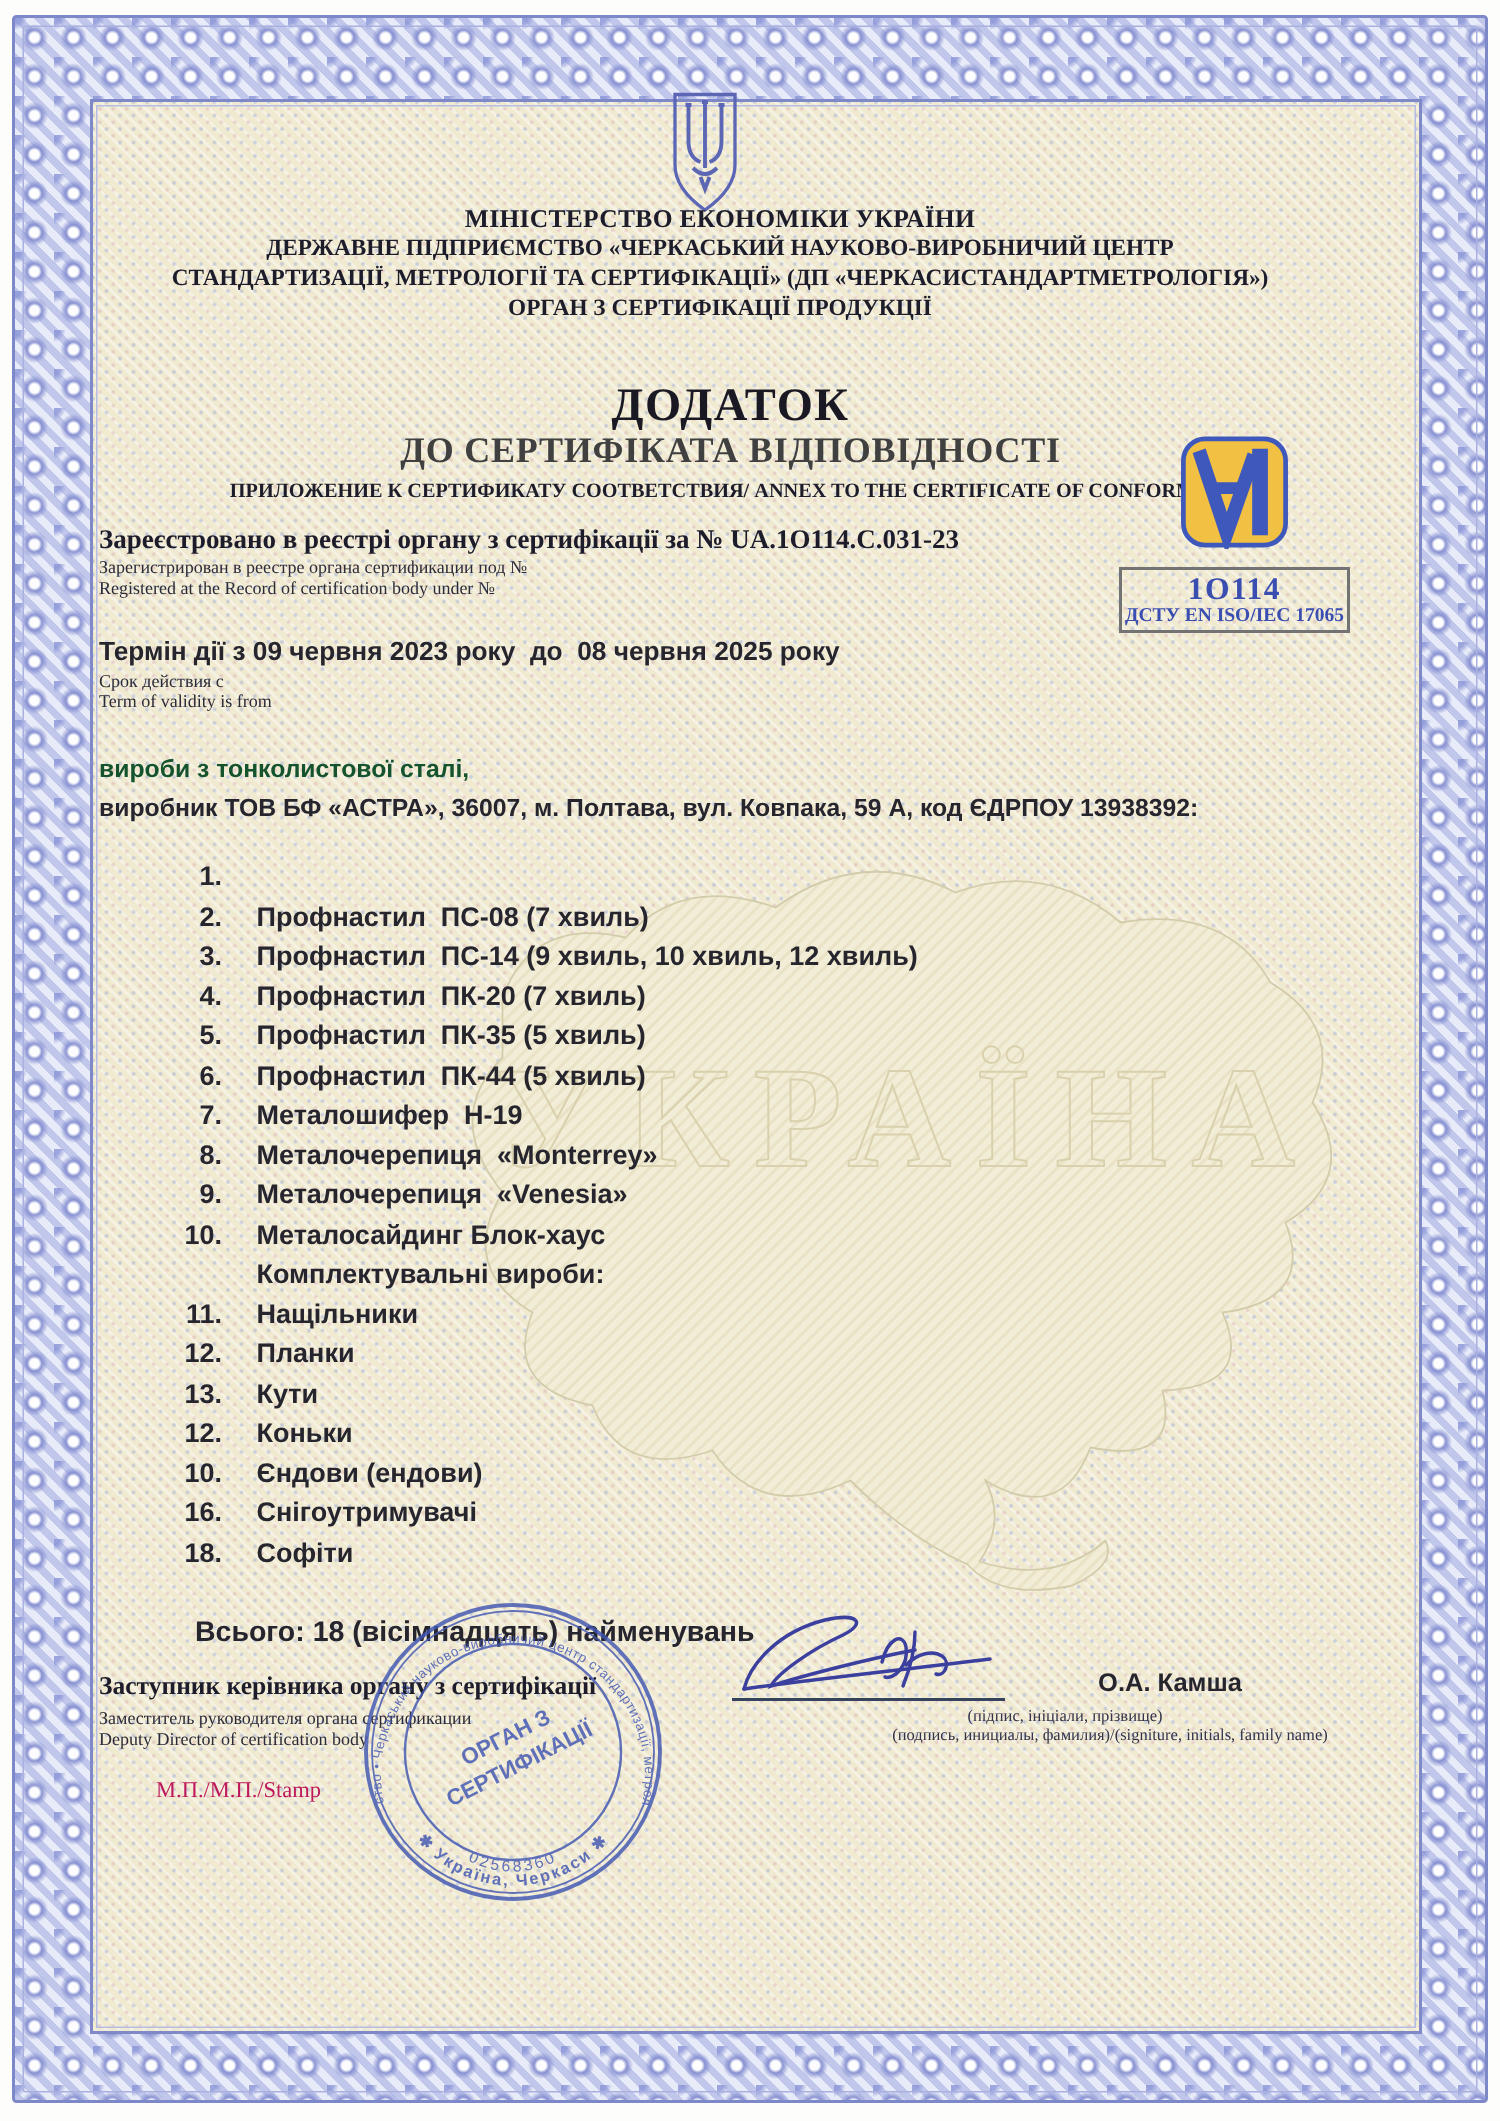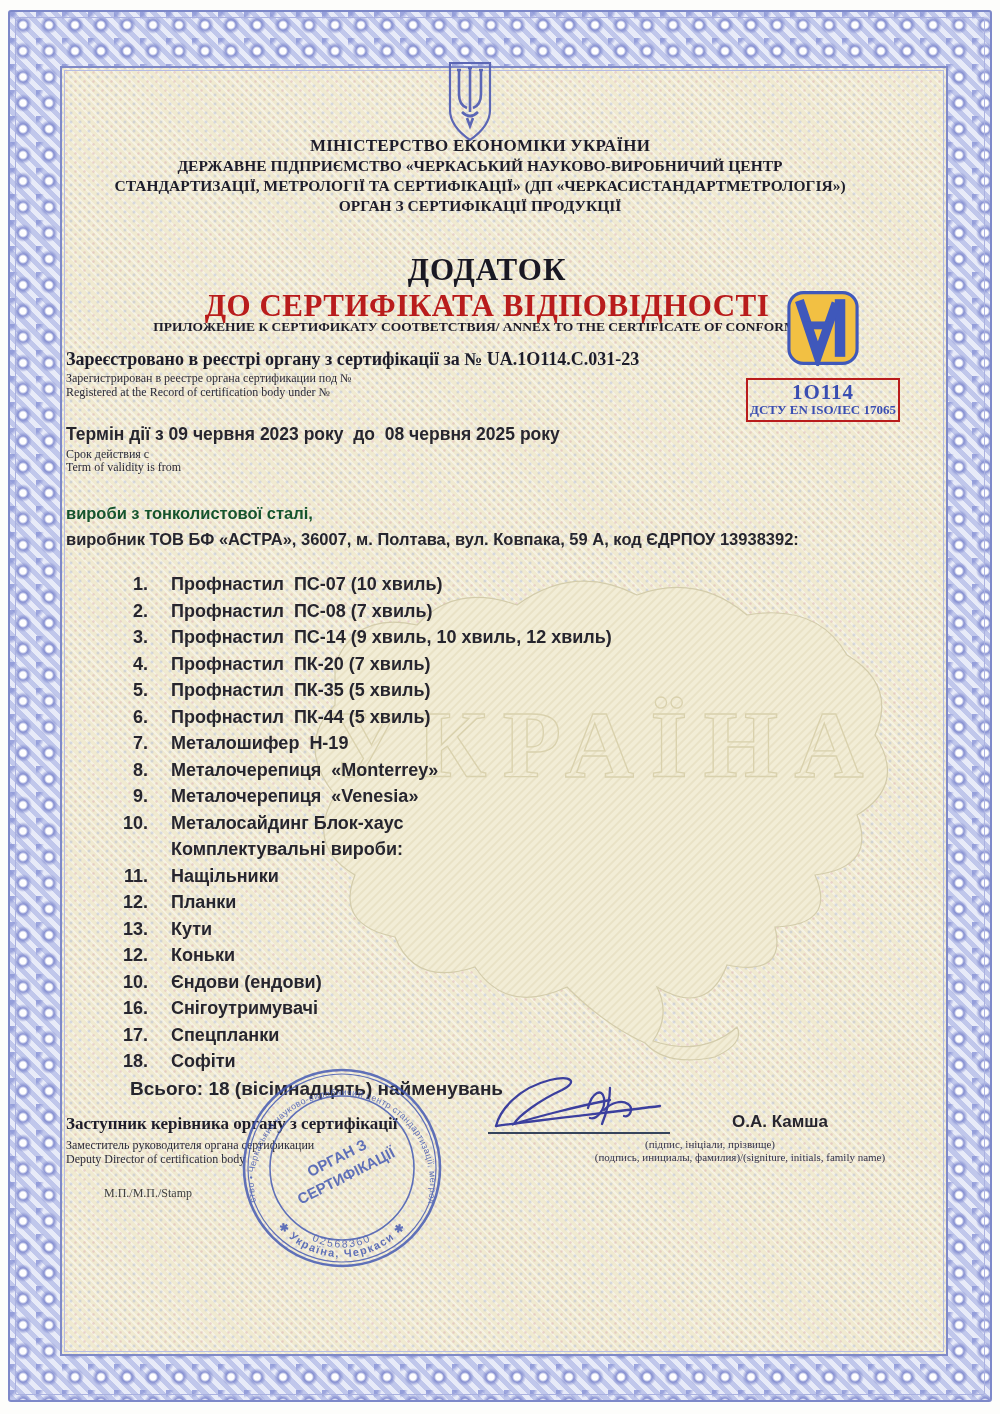--- a/index.html
+++ b/index.html
@@ -37,50 +37,50 @@
   .pre{white-space:pre-wrap;}
 
   .hdr-l1{left:0;right:40px;top:136px;font-size:17px;color:#1d1c2a;letter-spacing:.2px;}
   .hdr-l2{left:0;right:40px;top:157px;font-size:15.5px;color:#1d1c2a;}
   .hdr-l3{left:0;right:40px;top:177px;font-size:15.5px;color:#1d1c2a;}
   .hdr-l4{left:0;right:40px;top:197px;font-size:15.5px;color:#1d1c2a;}
 
   .emblem{left:446px;top:60px;width:48px;height:84px;}
 
   .t1{left:0;right:26px;top:252px;font-size:31px;color:#191823;letter-spacing:1px;}
-  .t2{left:0;right:26px;top:288px;font-size:31px;color:#b91c1c;letter-spacing:.5px;}
+  .t2{left:0;right:26px;top:288px;font-size:24px;color:#404040;letter-spacing:.5px;}
   .t3{left:0;right:26px;top:319px;font-size:13.5px;color:#1d1c2a;}
 
   .reg1{left:66px;top:349px;font-size:18px;color:#1d1c2a;}
   .reg2{left:66px;top:372px;}
   .reg3{left:66px;top:386px;}
 
   .mark-tile{left:785px;top:290px;width:76px;height:76px;}
-  .mark-box{left:746px;top:378px;width:150px;height:40px;border:2px solid #b91c1c;
+  .mark-box{left:746px;top:378px;width:150px;height:40px;border:2px solid #737373;
             color:#3a4eb2;text-align:center;}
   .mark-code{font-size:21px;line-height:22px;letter-spacing:1px;margin-top:1px;}
   .mark-std{font-size:13px;line-height:14px;}
 
   .val1{left:66px;top:424px;font-size:17.5px;color:#26252e;}
   .val2{left:66px;top:448px;}
   .val3{left:66px;top:461px;}
 
   .man1{left:66px;top:504px;font-size:16.5px;color:#14532d;}
   .man2{left:66px;top:530px;font-size:16.5px;color:#26252e;}
 
   .products{left:104px;top:571px;width:720px;font-size:18px;color:#26252e;}
   .products .row{display:flex;line-height:26.5px;}
   .products .num{width:44px;text-align:right;flex:none;}
   .products .txt{margin-left:23px;white-space:pre-wrap;}
   .total{left:130px;top:1078px;font-size:19px;color:#26252e;}
 
   .sig-title{left:66px;top:1114px;font-size:17px;color:#1d1c2a;}
   .sig-ru{left:66px;top:1139px;}
   .sig-en{left:66px;top:1153px;}
-  .mp{left:104px;top:1186px;font-size:12px;color:#404040;}
+  .mp{left:104px;top:1186px;font-size:15px;color:#be185d;}
 
   .sign-svg{left:492px;top:1072px;width:175px;height:64px;}
   .sign-line{left:488px;top:1132px;width:182px;border-top:2px solid #35445c;}
   .sign-name{left:690px;top:1112px;width:180px;text-align:center;font-size:17px;color:#26252e;}
   .cap1{left:595px;top:1138px;width:230px;text-align:center;font-size:11px;color:#33324a;}
   .cap2{left:545px;top:1151px;width:390px;text-align:center;font-size:11px;color:#33324a;}
 
   .stamp{left:230px;top:1056px;width:224px;height:224px;opacity:.82;pointer-events:none;}
   .wmark{left:275px;top:545px;width:650px;height:530px;pointer-events:none;}
 </style>
@@ -145,21 +145,20 @@
   <div class="abs small val2">Срок действия с</div>
   <div class="abs small val3">Term of validity is from</div>
 
   <div class="abs sansB man1">вироби з тонколистової сталі,</div>
   <div class="abs sansB man2">виробник ТОВ БФ «АСТРА», 36007, м. Полтава, вул. Ковпака, 59 А, код ЄДРПОУ 13938392:</div>
 
   <div class="abs sansB products">
 
       <div class="row">
         <span class="num">1.</span>
-        <span class="txt">Профнастил  ПС-07 (10 хвиль)</span>
       </div>
 
       <div class="row">
         <span class="num">2.</span>
         <span class="txt">Профнастил  ПС-08 (7 хвиль)</span>
       </div>
 
       <div class="row">
         <span class="num">3.</span>
         <span class="txt">Профнастил  ПС-14 (9 хвиль, 10 хвиль, 12 хвиль)</span>
@@ -228,24 +227,20 @@
       <div class="row">
         <span class="num">10.</span>
         <span class="txt">Єндови (ендови)</span>
       </div>
 
       <div class="row">
         <span class="num">16.</span>
         <span class="txt">Снігоутримувачі</span>
       </div>
 
-      <div class="row">
-        <span class="num">17.</span>
-        <span class="txt">Спецпланки</span>
-      </div>
 
       <div class="row">
         <span class="num">18.</span>
         <span class="txt">Софіти</span>
       </div>
     </div>
   <div class="abs sansB total">Всього: 18 (вісімнадцять) найменувань</div>
 
   <div class="abs serifB sig-title">Заступник керівника органу з сертифікації</div>
   <div class="abs small sig-ru">Заместитель руководителя органа сертификации</div>

